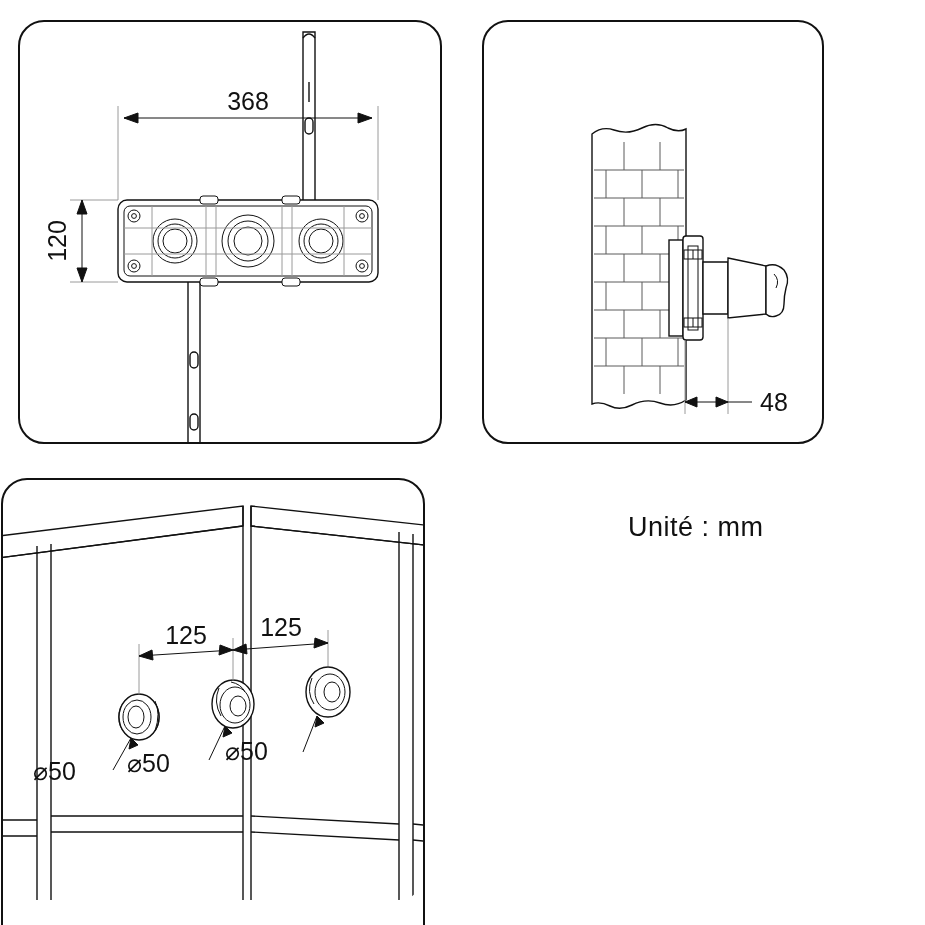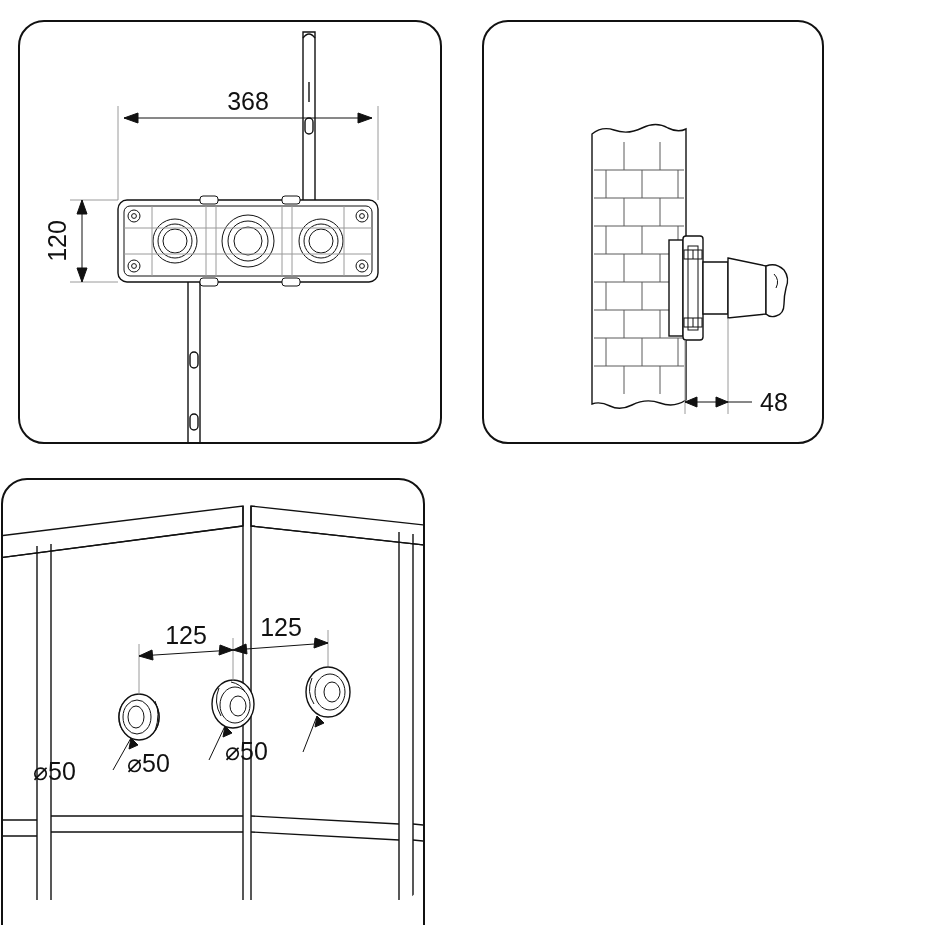--- a/index.html
+++ b/index.html
@@ -306,14 +306,15 @@
         <path d="M222 246 l-2 11 l9 -4 Z" fill="#111111"></path>
         <path d="M314 236 L300 272"></path>
         <path d="M314 236 l-2 11 l9 -4 Z" fill="#111111"></path>
       </g>
       <text class="dim-text" x="30" y="300">⌀50</text>
       <text class="dim-text" x="124" y="292">⌀50</text>
       <text class="dim-text" x="222" y="280">⌀50</text>
     </svg>
   </div>
 
+  <div class="unit-label">Unité : mm</div>
 
 </div>
 
 </body></html>

